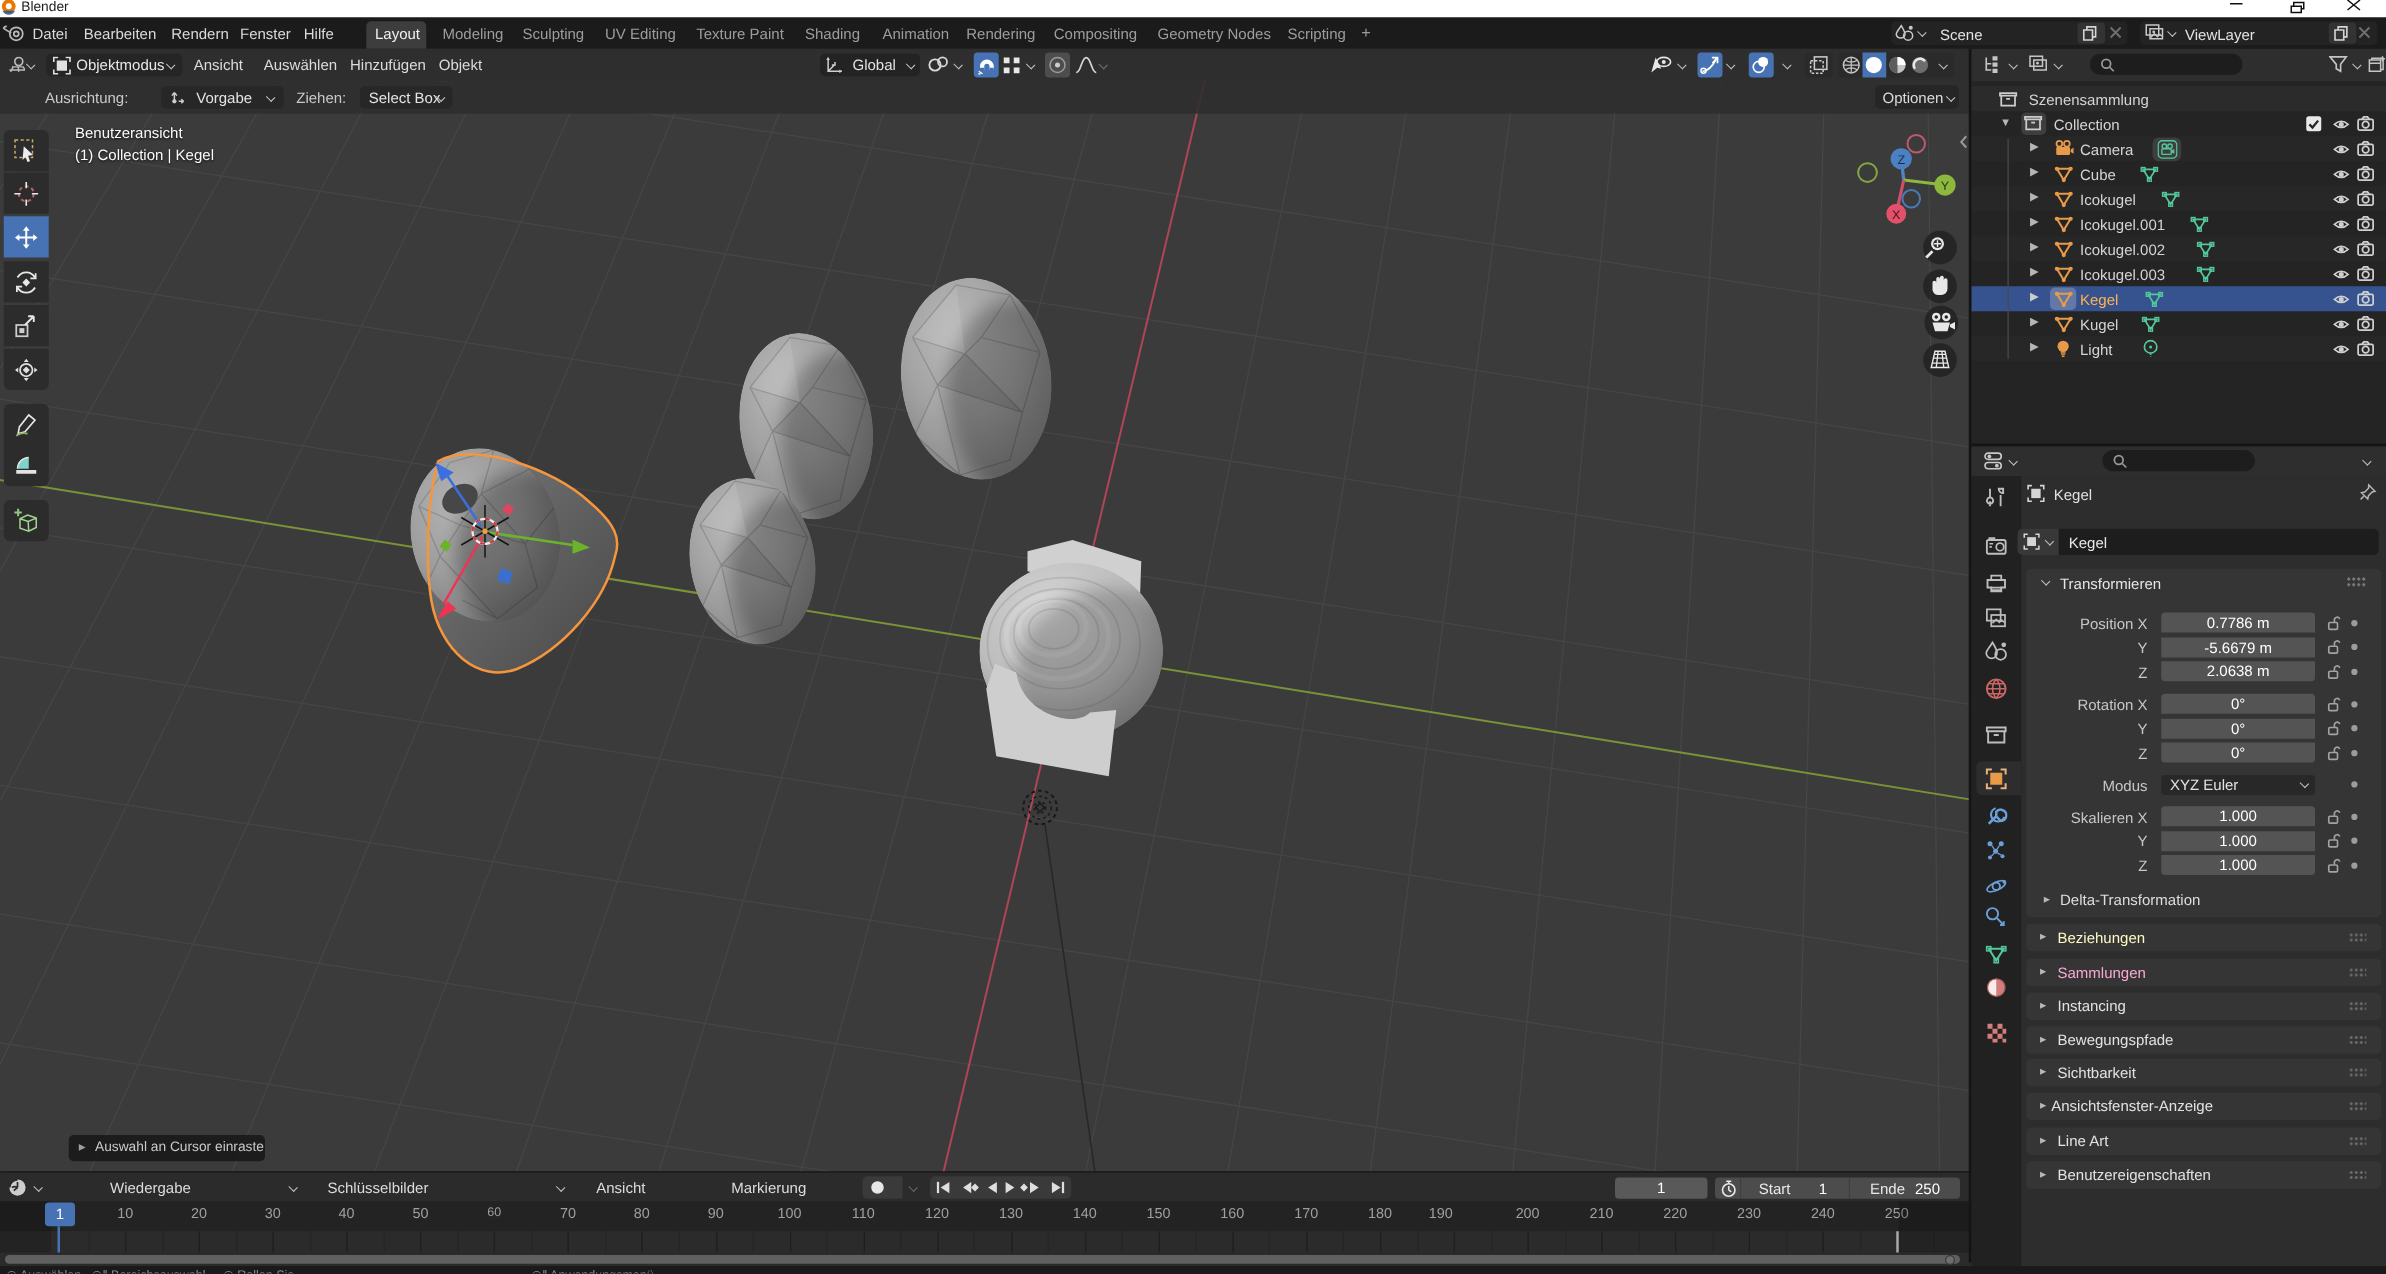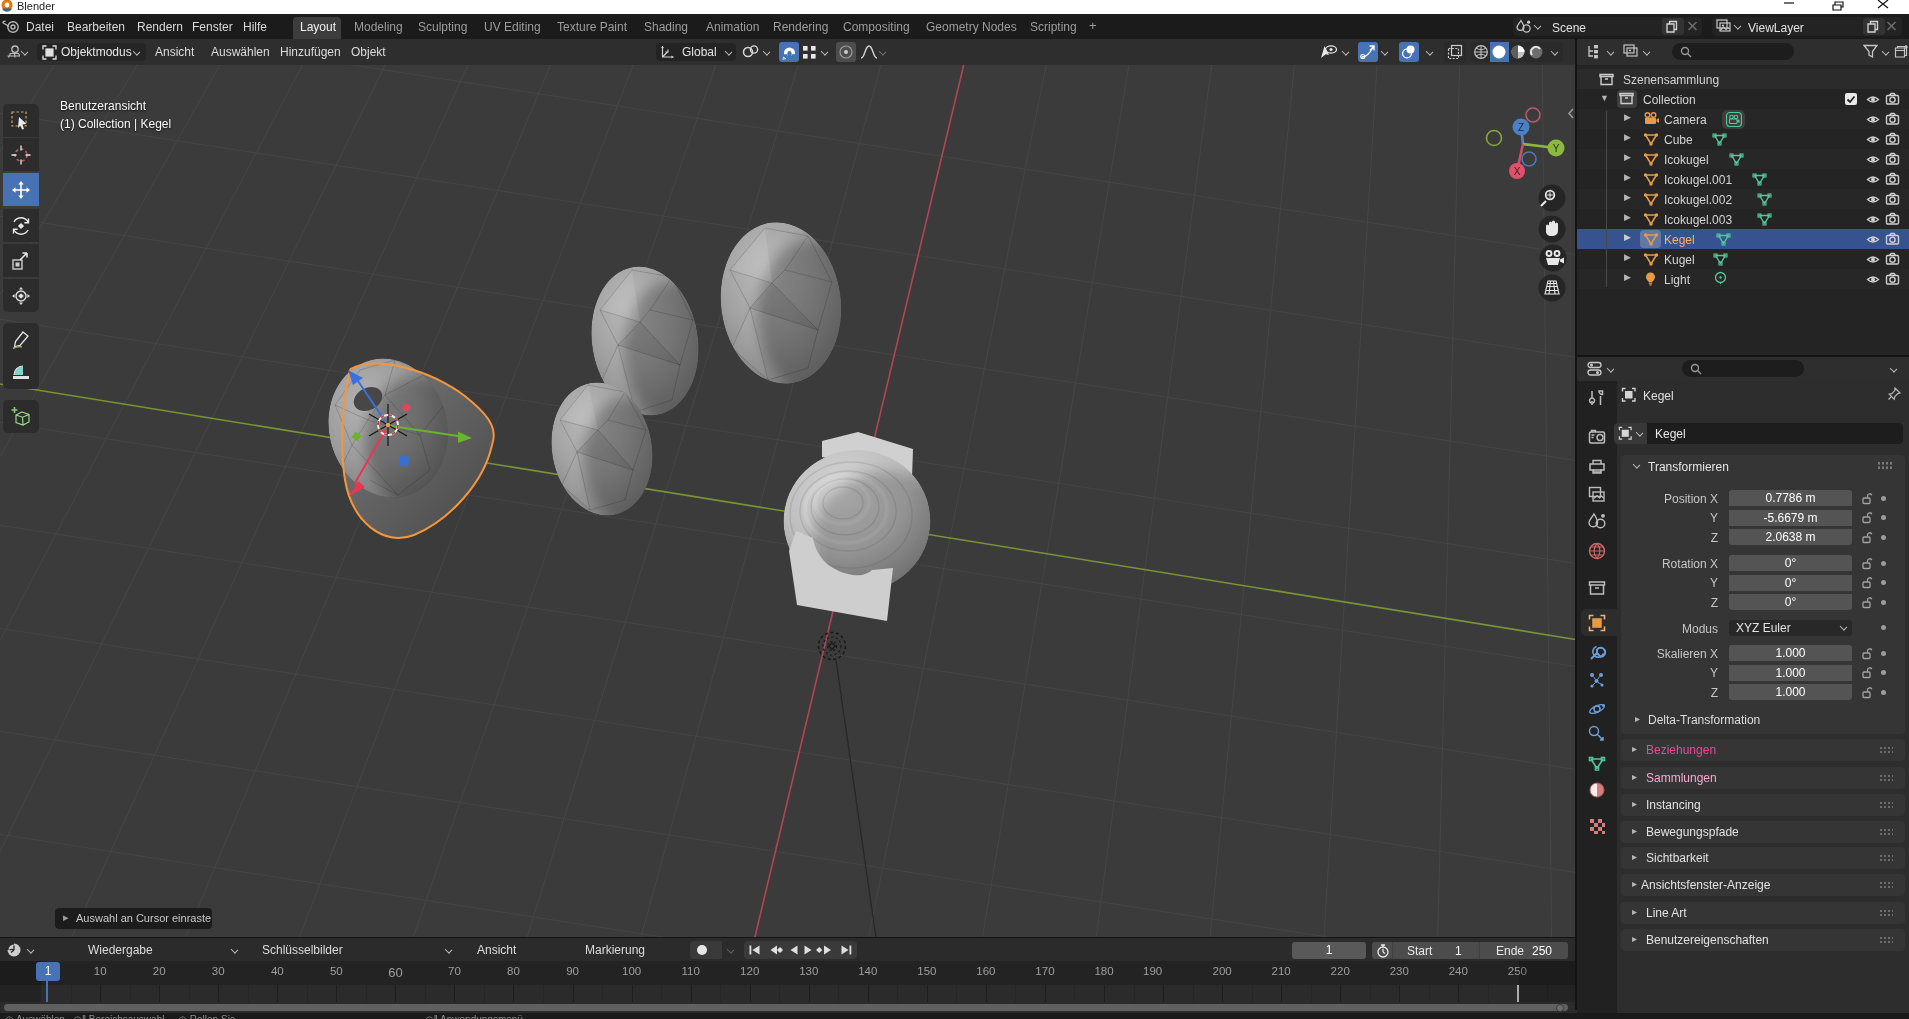--- a/index.html
+++ b/index.html
@@ -382,20 +382,38 @@
         <circle cx="1549" cy="253.5" r="1.4" fill="#202020"></circle>
         <circle cx="1557" cy="253.5" r="1.4" fill="#202020"></circle>
         <path d="M1546 258 h14 l-2 7 h-10 Z" fill="#e8e8e8"></path>
         <path d="M1560 259.5 l4 -2 v6 l-4 -2 Z" fill="#e8e8e8"></path>
         <circle cx="1552" cy="288" r="13.5" fill="rgba(24,24,24,.62)"></circle>
         <path d="M1545 294 L1548 281 H1556 L1559 294 Z M1545.8 290.5 h12.4 M1546.6 286.5 h10.8 M1547.4 283.5 h9.2 M1550.5 281 L1549 294 M1553.5 281 L1555 294" fill="none" stroke="#e8e8e8" stroke-width="1.1"></path>
       </g>
       <path d="M1573 109 l-4 4.5 l4 4.5" fill="none" stroke="#9a9a9a" stroke-width="1.6"></path>
     </svg>
 
+    <div class="abs" id="toolbar3" style="left:0;top:26px;width:1577px;height:26px;background:rgba(45,45,45,.88);">
+      <div class="txt abs" style="left:36px;top:6px;color:#c9c9c9">Ausrichtung:</div>
+      <div class="abs" style="left:129px;top:4px;width:98px;height:18px;background:#272727;border-radius:4px;"></div>
+      <svg class="abs" style="left:134px;top:5px" width="16" height="16" viewBox="0 0 16 16">
+        <path d="M5.5 4 v7 M5.5 4 l-2 2.5 M5.5 4 l2 2.5" stroke="#cdcdcd" stroke-width="1.2" fill="none"></path>
+        <circle cx="5.5" cy="11" r="1.7" fill="#cdcdcd"></circle>
+        <path d="M9 11 h4 M13 11 l-2 -1.6 M13 11 l-2 1.6" stroke="#cdcdcd" stroke-width="1.2" fill="none"></path>
+      </svg>
+      <div class="txt abs" style="left:157px;top:6px;color:#e3e3e3">Vorgabe</div>
+      <span class="chev abs" style="left:212px;top:10px"></span>
+      <div class="txt abs" style="left:237px;top:6px;color:#c9c9c9">Ziehen:</div>
+      <div class="abs" style="left:288px;top:4px;width:74px;height:18px;background:#272727;border-radius:4px;"></div>
+      <div class="txt abs" style="left:295px;top:6px;color:#e3e3e3">Select Box</div>
+      <span class="chev abs" style="left:348px;top:10px"></span>
+      <div class="abs" style="left:1500px;top:3px;width:67px;height:19px;background:#262626;border-radius:4px;"></div>
+      <div class="txt abs" style="left:1506px;top:6px;color:#dcdcdc">Optionen</div>
+      <span class="chev abs" style="left:1556px;top:10px"></span>
+    </div>
 
     <div class="abs" style="left:3px;top:65px;width:36px;height:33px;background:#2c2c2c;border-radius:5px 5px 0 0;"></div>
     <svg class="abs" style="left:11px;top:72px" width="20" height="20" viewBox="0 0 20 20">
       <rect x="1" y="1" width="14" height="14" fill="none" stroke="#c8a96a" stroke-width="1.2" stroke-dasharray="2.5 2"></rect>
       <path d="M8 6 L15.5 13 L11.5 13.5 L13 18 L11 18.5 L9.5 14.5 L7 17 Z" fill="#ececec"></path>
     </svg>
     <div class="abs" style="left:3px;top:99px;width:36px;height:33px;background:#2c2c2c;"></div>
     <svg class="abs" style="left:11px;top:106px" width="20" height="20" viewBox="0 0 20 20">
       <circle cx="10" cy="10" r="6" fill="none" stroke="#b8605f" stroke-width="1.6" stroke-dasharray="3 2.4"></circle>
       <path d="M10 0.5 v5 M10 14.5 v5 M0.5 10 h5 M14.5 10 h5" stroke="#e8e8e8" stroke-width="1.3"></path>
@@ -882,21 +900,21 @@
     <div class="abs" style="left:304px;top:223px;width:5px;height:5px;border-radius:50%;background:#9c9c9c"></div>
     <div class="abs" style="left:304px;top:243px;width:5px;height:5px;border-radius:50%;background:#9c9c9c"></div>
     <div class="abs" style="left:304px;top:268px;width:5px;height:5px;border-radius:50%;background:#9c9c9c"></div>
     <div class="abs" style="left:304px;top:294px;width:5px;height:5px;border-radius:50%;background:#9c9c9c"></div>
     <div class="abs" style="left:304px;top:313px;width:5px;height:5px;border-radius:50%;background:#9c9c9c"></div>
     <div class="abs" style="left:304px;top:333px;width:5px;height:5px;border-radius:50%;background:#9c9c9c"></div>
     <div class="abs txt" style="left:58px;top:356px;color:#b8b8b8;font-size:10px">▸</div>
     <div class="abs txt" style="left:71px;top:356px;color:#dedede">Delta-Transformation</div>
     <div class="abs" style="left:44px;top:382px;width:284px;height:22px;background:#353535;border-radius:4px;"></div>
     <div class="abs txt" style="left:55px;top:386px;color:#b8b8b8;font-size:10px">▸</div>
-    <div class="abs txt" style="left:69px;top:386px;color:#ec4899">Beziehungen</div>
+    <div class="abs txt" style="left:69px;top:386px;color:#fef9c3">Beziehungen</div>
     <div class="abs" style="left:302px;top:389px;width:14px;height:8px;background-image:radial-gradient(#6e6e6e 1px, transparent 1.2px);background-size:4px 4px;"></div>
     <div class="abs" style="left:44px;top:410px;width:284px;height:22px;background:#353535;border-radius:4px;"></div>
     <div class="abs txt" style="left:55px;top:414px;color:#b8b8b8;font-size:10px">▸</div>
     <div class="abs txt" style="left:69px;top:414px;color:#f9a8d4">Sammlungen</div>
     <div class="abs" style="left:302px;top:417px;width:14px;height:8px;background-image:radial-gradient(#6e6e6e 1px, transparent 1.2px);background-size:4px 4px;"></div>
     <div class="abs" style="left:44px;top:437px;width:284px;height:22px;background:#353535;border-radius:4px;"></div>
     <div class="abs txt" style="left:55px;top:441px;color:#b8b8b8;font-size:10px">▸</div>
     <div class="abs txt" style="left:69px;top:441px;color:#e2e2e2">Instancing</div>
     <div class="abs" style="left:302px;top:444px;width:14px;height:8px;background-image:radial-gradient(#6e6e6e 1px, transparent 1.2px);background-size:4px 4px;"></div>
     <div class="abs" style="left:44px;top:464px;width:284px;height:22px;background:#353535;border-radius:4px;"></div>
@@ -965,21 +983,21 @@
     <div class="abs txt" style="left:1496px;top:6px;color:#e8e8e8">Ende</div>
     <div class="abs txt" style="left:1532px;top:6px;color:#fff">250</div>
 
     <div class="abs" style="left:0;top:23px;width:1577px;height:24px;background:#232323;"></div>
     <div class="abs" id="rnums" style="left:0;top:27px;width:1577px;height:16px;">
         <div class="abs txt" style="left: 80.145px; top: 0px; width: 40px; text-align: center; color: rgb(159, 159, 159); font-size: 11.5px;">10</div>
         <div class="abs txt" style="left: 139.195px; top: 0px; width: 40px; text-align: center; color: rgb(159, 159, 159); font-size: 11.5px;">20</div>
         <div class="abs txt" style="left: 198.245px; top: 0px; width: 40px; text-align: center; color: rgb(159, 159, 159); font-size: 11.5px;">30</div>
         <div class="abs txt" style="left: 257.295px; top: 0px; width: 40px; text-align: center; color: rgb(159, 159, 159); font-size: 11.5px;">40</div>
         <div class="abs txt" style="left: 316.345px; top: 0px; width: 40px; text-align: center; color: rgb(159, 159, 159); font-size: 11.5px;">50</div>
-        <div class="abs txt" style="left: 375.395px; top: 0px; width: 40px; text-align: center; color: rgb(159, 159, 159); font-size: 13px;">60</div>
+        <div class="abs txt" style="left: 375.395px; top: 0px; width: 40px; text-align: center; color: rgb(159, 159, 159); font-size: 10px;">60</div>
         <div class="abs txt" style="left: 434.445px; top: 0px; width: 40px; text-align: center; color: rgb(159, 159, 159); font-size: 11.5px;">70</div>
         <div class="abs txt" style="left: 493.495px; top: 0px; width: 40px; text-align: center; color: rgb(159, 159, 159); font-size: 11.5px;">80</div>
         <div class="abs txt" style="left: 552.545px; top: 0px; width: 40px; text-align: center; color: rgb(159, 159, 159); font-size: 11.5px;">90</div>
         <div class="abs txt" style="left: 611.595px; top: 0px; width: 40px; text-align: center; color: rgb(159, 159, 159); font-size: 11.5px;">100</div>
         <div class="abs txt" style="left: 670.645px; top: 0px; width: 40px; text-align: center; color: rgb(159, 159, 159); font-size: 11.5px;">110</div>
         <div class="abs txt" style="left: 729.695px; top: 0px; width: 40px; text-align: center; color: rgb(159, 159, 159); font-size: 11.5px;">120</div>
         <div class="abs txt" style="left: 788.745px; top: 0px; width: 40px; text-align: center; color: rgb(159, 159, 159); font-size: 11.5px;">130</div>
         <div class="abs txt" style="left: 847.795px; top: 0px; width: 40px; text-align: center; color: rgb(159, 159, 159); font-size: 11.5px;">140</div>
         <div class="abs txt" style="left: 906.845px; top: 0px; width: 40px; text-align: center; color: rgb(159, 159, 159); font-size: 11.5px;">150</div>
         <div class="abs txt" style="left: 965.895px; top: 0px; width: 40px; text-align: center; color: rgb(159, 159, 159); font-size: 11.5px;">160</div>

